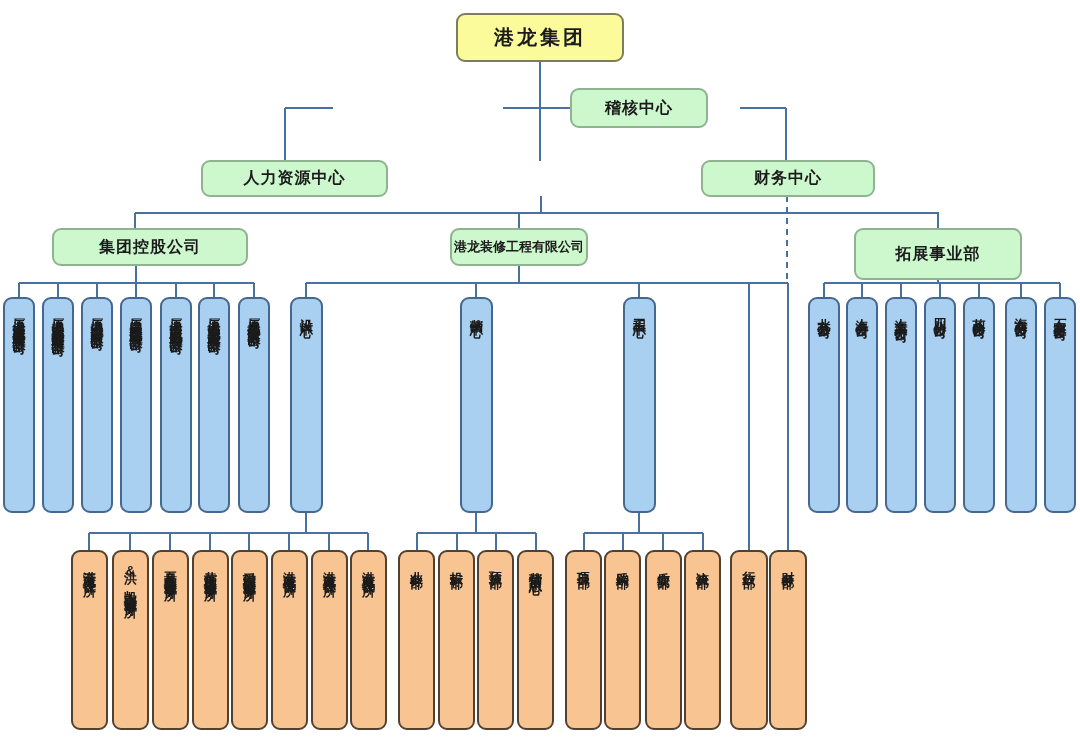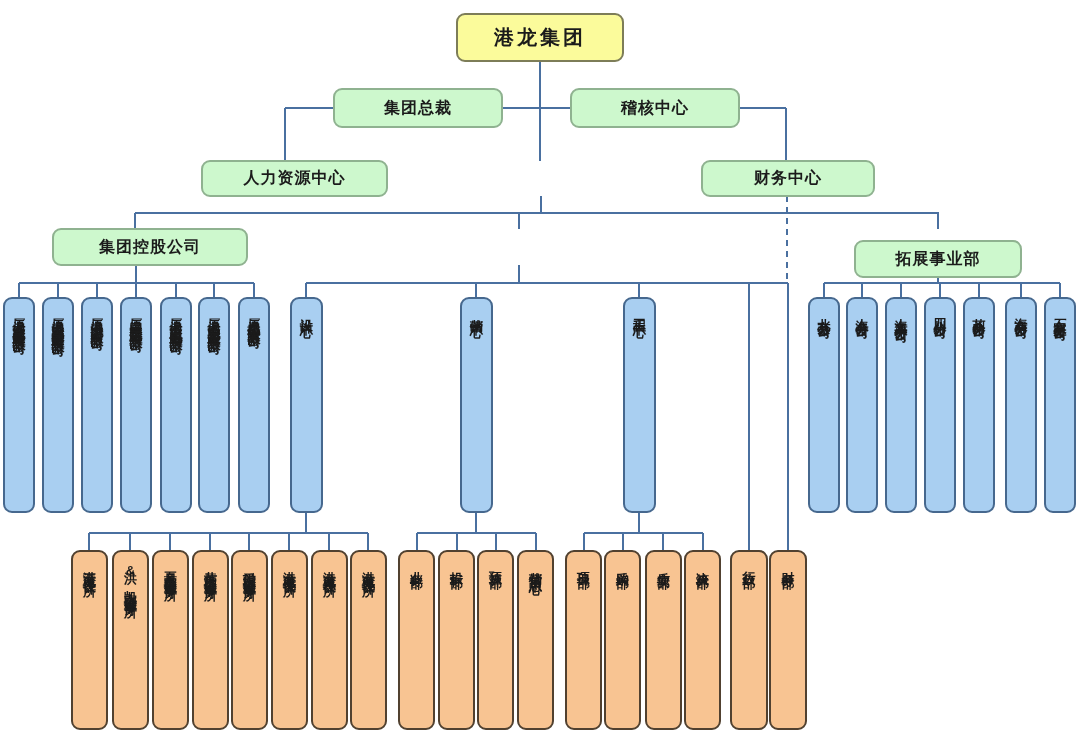--- a/index.html
+++ b/index.html
@@ -91,38 +91,38 @@
     <line x1="584" y1="533" x2="584" y2="551"></line>
     <line x1="623" y1="533" x2="623" y2="551"></line>
     <line x1="663" y1="533" x2="663" y2="551"></line>
     <line x1="703" y1="533" x2="703" y2="551"></line>
   </svg>
 
   <div class="node root" style="left:456px;top:13px;width:168px;height:49px">
     <span>港龙集团</span>
   </div>
 
-  <div class="node green" style="left:333px;top:88px;width:170px;height:40px">
-    <span>集团总裁</span>
-  </div>
-  <div class="node green" style="left:570px;top:88px;width:170px;height:40px">
+  <div class="node green" style="left:570px;top:88px;width:138px;height:40px">
     <span>稽核中心</span>
   </div>
 
   <div class="node green" style="left:201px;top:160px;width:187px;height:37px">
     <span>人力资源中心</span>
   </div>
   <div class="node green" style="left:701px;top:160px;width:174px;height:37px">
     <span>财务中心</span>
   </div>
 
   <div class="node green" style="left:52px;top:228px;width:196px;height:38px">
     <span>集团控股公司</span>
   </div>
-  <div class="node green" style="left:854px;top:240px;width:168px;height:38px">
+  <div class="node green small" style="left:450px;top:228px;width:138px;height:38px">
+    <span>港龙装修工程有限公司</span>
+  </div>
+  <div class="node green" style="left:854px;top:228px;width:168px;height:52px">
     <span>拓展事业部</span>
   </div>
 
   <div class="node blue vnode" style="left:3px;top:297px;width:32px;height:216px">
     <span>厦门市港龙装修工程有限公司</span>
   </div>
   <div class="node blue vnode" style="left:42px;top:297px;width:32px;height:216px">
     <span>厦门港龙天壹装修工程有限公司</span>
   </div>
   <div class="node blue vnode" style="left:81px;top:297px;width:32px;height:216px">

